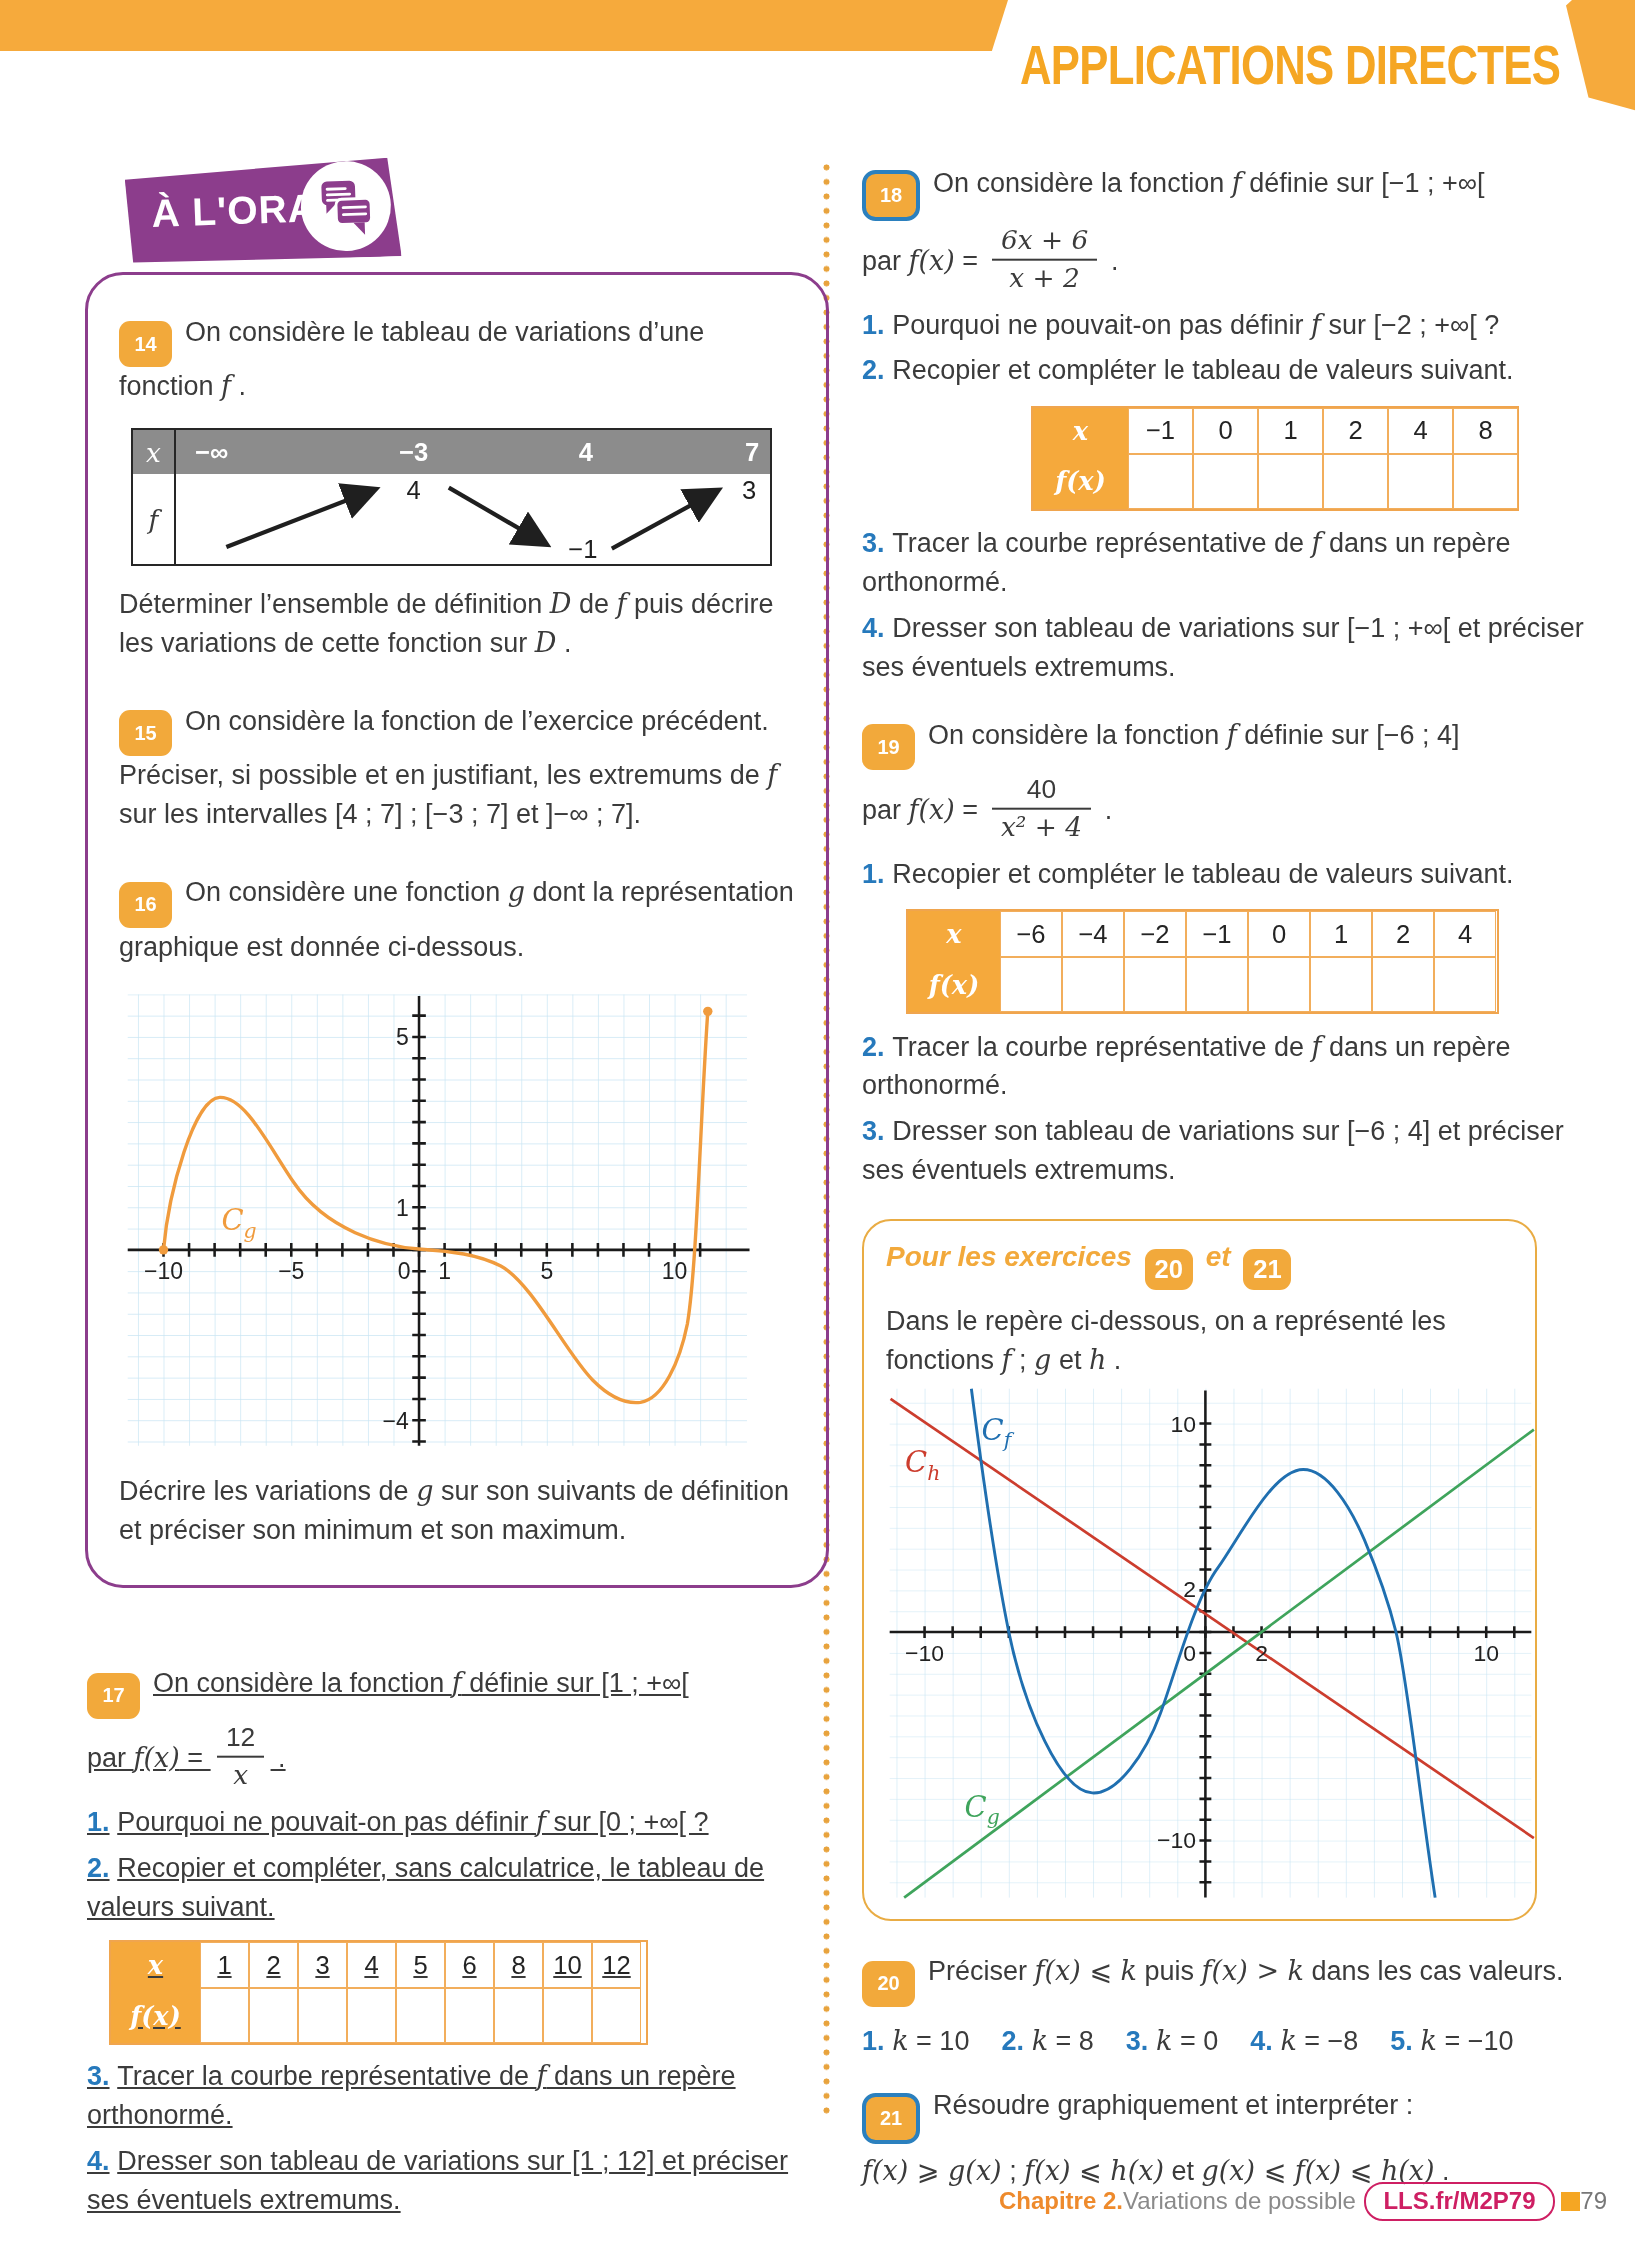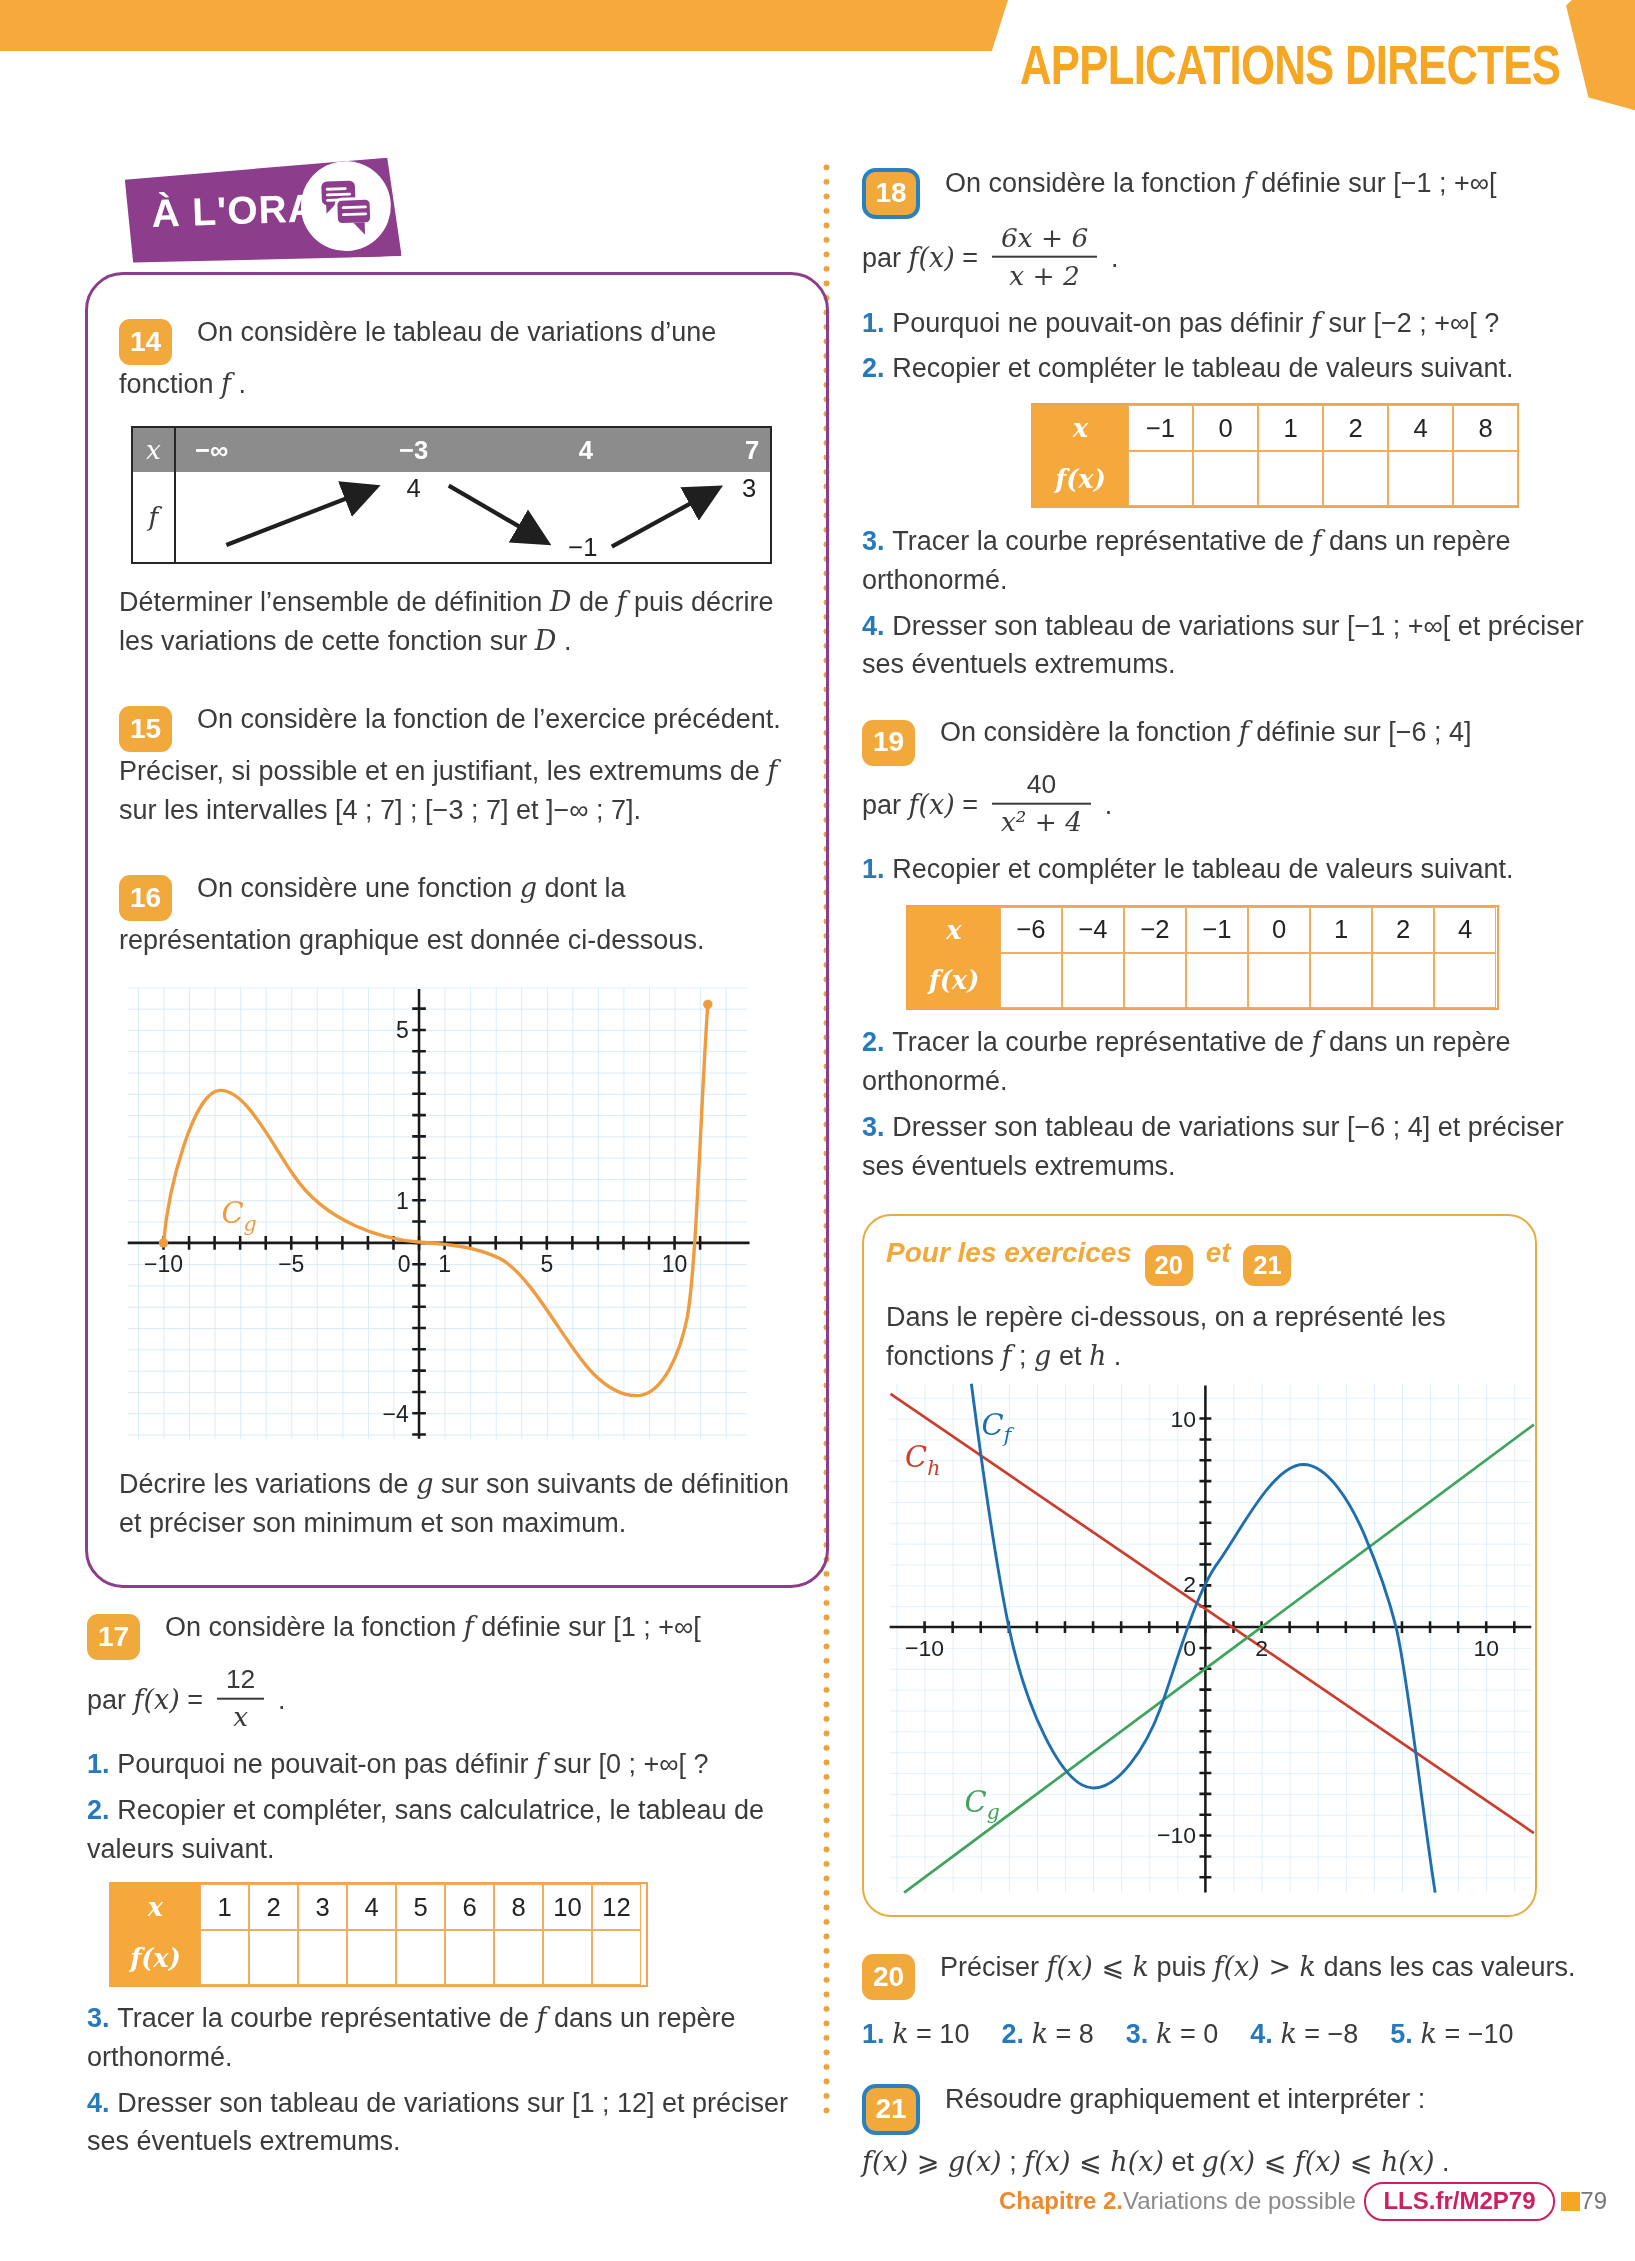--- a/index.html
+++ b/index.html
@@ -14,22 +14,22 @@
           clip-path:polygon(8% 0,100% 0,100% 100%,30% 87%,0 5%);}
   
   .col-divider{position:absolute;left:823px;top:164px;width:6.8px;height:1950px;
       background-image:radial-gradient(circle at 3.4px 3.4px,#E8A33D 2.7px,rgba(0,0,0,0) 3.2px);
       background-size:6.8px 14.5px;background-repeat:repeat-y;}
   
   .txt{font-size:27px;line-height:1.44;margin:0;}
   .m{font-family:"DejaVu Serif","DejaVu Sans",serif;font-style:italic;}
   .qn{color:#2679BC;font-weight:700;margin-right:7.7px;}
   .bnum{display:inline-flex;align-items:center;justify-content:center;min-width:53px;height:46px;
-        box-sizing:border-box;background:#F2A93B;color:#fff;font-weight:700;font-size:28px;
-        border-radius:11px;margin-right:25px;vertical-align:-10.2px;}
+        box-sizing:border-box;background:#F2A93B;color:#fff;font-weight:700;font-size:20px;
+        border-radius:11px;margin-right:13px;vertical-align:-10.2px;}
   .bnum.blue{border:4.3px solid #2B80BE;border-radius:13.6px;height:51px;min-width:58px;}
   .frac{display:inline-block;vertical-align:middle;text-align:center;line-height:1.05;
         margin:0 6.8px;transform:translateY(-4.3px);font-size:26.4px;}
   .fn{display:block;padding:0.9px 8.5px 4.3px;}
   .fd{display:block;border-top:2.6px solid #3b3b3b;padding:3.4px 8.5px 0;}
   
   .purple-box{position:absolute;left:85px;top:272px;width:744px;height:1316px;box-sizing:border-box;
         border:3px solid #8C3D8C;border-radius:38px;padding:25.6px 27px 0 31px;}
   .oral-badge{position:absolute;left:126px;top:162px;width:274px;height:99px;background:#8C3D8C;
         clip-path:polygon(0 13%,96% 0,100% 100%,2% 97%);transform:rotate(-2deg);z-index:3;}
@@ -180,21 +180,21 @@
           <text x="340" y="278" text-anchor="end">1</text>
           <text x="340" y="528" text-anchor="end">−4</text>
         </g>
       </svg>
       <p class="txt" style="margin-top:13.6px;">
         <span>Décrire les variations de </span><span class="m">g</span><span> sur son suivants de définition et préciser son minimum et son maximum.</span>
       </p>
     </div>
   </div>
 
-  <div style="position:absolute;left:87px;top:1608px;width:743px;">
+  <div style="position:absolute;left:87px;top:1664px;width:743px;text-decoration:underline;">
     <p class="txt">
       <span class="bnum">17</span><span>On considère la fonction </span><span class="m">f</span><span> définie sur [1 ; +∞[</span>
     </p>
     <p class="txt" style="margin-top:8.5px;">
       <span>par </span><span class="m">f(x)</span><span> = </span><span class="frac"><span class="fn">12</span><span class="fd m">x</span></span><span> .</span>
     </p>
     <p class="txt" style="margin-top:10.2px;">
       <span class="qn">1.</span><span>Pourquoi ne pouvait-on pas définir </span><span class="m">f</span><span> sur [0 ; +∞[ ?</span>
     </p>
     <p class="txt" style="margin-top:6.8px;">

